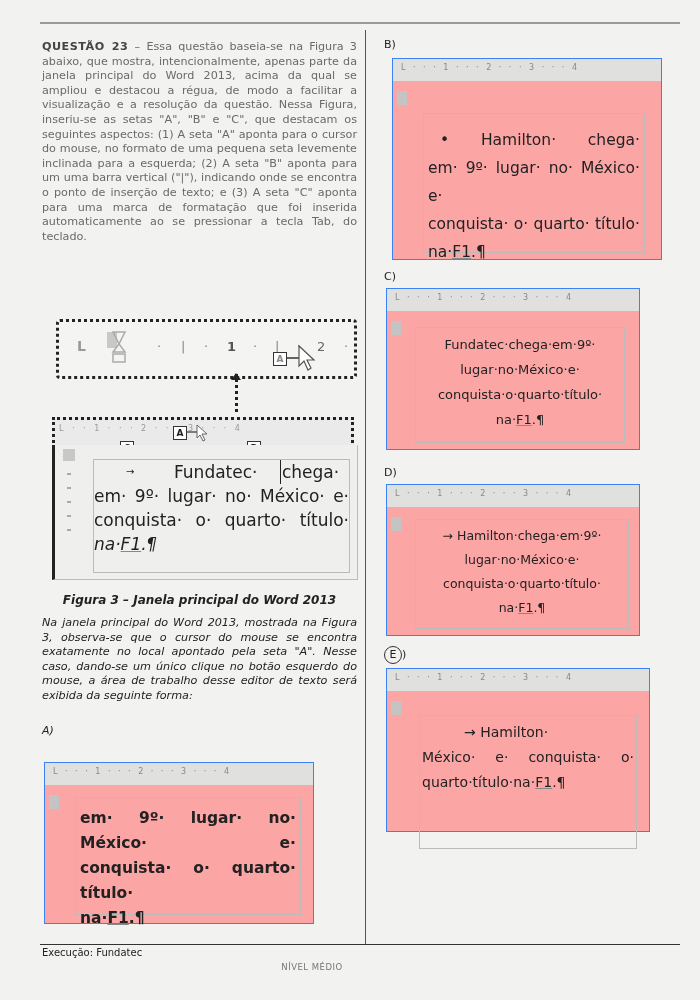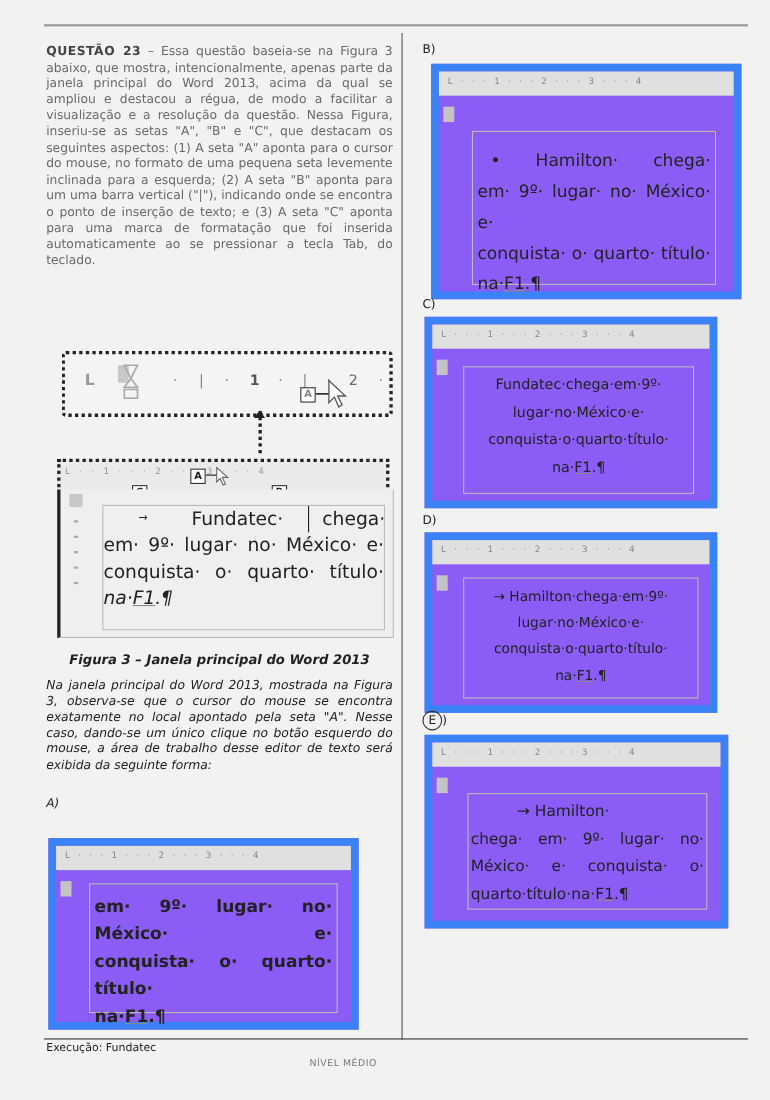--- a/index.html
+++ b/index.html
@@ -47,21 +47,21 @@
   .fig-textbox {
     position:absolute; left:38px; top:14px; width:255px; height:112px;
     border:1px solid #bbb; font-size:17px; line-height:24px; color:#222;
   }
   .fig-caption { position:absolute; left:0; top:553px; width:315px; text-align:center; font-weight:bold; font-style:italic; font-size:12px; color:#222; }
 
   .para2 { position:absolute; left:0; top:576px; width:315px; font-size:11.2px; line-height:14.6px; text-align:justify; color:#222;font-style:italic; }
   .opt-label { font-size:11px; color:#222; }
 
   .word-box {
-    position:absolute; border:7px solid #3b82f6; background:#8b5cf6;
+    position:absolute; border:1px solid #3b82f6; background:#fca5a5;
   }
   .word-ruler {
     position:absolute; left:0; top:0; right:0; height:22px; background:#e0e0de;
     font-size:8px; color:#888; padding:4px 8px; box-sizing:border-box; white-space:nowrap; letter-spacing:2.5px;
   }
   .word-side { position:absolute; left:3px; top:24px; width:12px; bottom:4px; }
   .word-side .thumb { width:10px; height:14px; background:#c4c4c4; margin:8px 0 0 1px; }
   .word-text {
     position:absolute; border:1px solid #bbb; color:#222;
   }
@@ -129,21 +129,21 @@
           <div class="dot"></div>
           <div class="dot"></div>
           <div class="dot"></div>
           <div class="dot"></div>
           <div class="dot"></div>
       </div>
       <div class="fig-textbox">
         <div style="position:relative;height:24px;">
           <span style="position:absolute;left:32px;font-size:10px;">→</span>
           <span style="position:absolute;left:80px;">Fundatec·</span>
-          <span style="position:absolute;left:186px;border-left:1.5px solid #222;padding-left:12px;">chega·</span>
+          <span style="position:absolute;left:186px;border-left:1.5px solid #222;padding-left:1px;">chega·</span>
         </div>
         <div class="just">em· 9º· lugar· no· México· e·</div>
         <div class="just">conquista· o· quarto· título·</div>
         <div style="font-style:italic;">
           <span>na·</span><span class="fn-u">F1</span><span>.¶</span>
         </div>
       </div>
     </div>
   </div>
   <div class="fig-caption">Figura 3 – Janela principal do Word 2013</div>
@@ -211,23 +211,22 @@
   </div>
 
   <div class="opt-label" style="position:absolute;left:2px;top:608px;">
     <span class="circle-e">E</span><span>)</span>
   </div>
   <div class="word-box" style="left:4px;top:630px;width:262px;height:162px;">
     <div class="word-ruler">L · · · 1 · · · 2 · · · 3 · · · 4</div>
     <div class="word-side">
         <div class="thumb"></div>
       </div>
-    <div class="word-text" style="left:32px;top:46px;width:218px;height:106px;padding:4px 2px;box-sizing:border-box;font-size:14px;line-height:25px;">
+    <div class="word-text" style="left:32px;top:46px;width:218px;height:134px;padding:4px 2px;box-sizing:border-box;font-size:14px;line-height:25px;">
       <div style="padding-left:42px;">→         Hamilton·</div>
-      <div class="just">chega· em· 9º· lugar· no·</div>
       <div class="just">México· e· conquista· o·</div>
       <div><span>quarto·título·na·</span><span class="fn-u">F1</span><span>.¶</span></div>
     </div>
   </div>
 </div>
 
 <div class="footer-rule"></div>
 <div class="footer-left">Execução: Fundatec</div>
 <div class="footer-center">NÍVEL MÉDIO</div>
 

